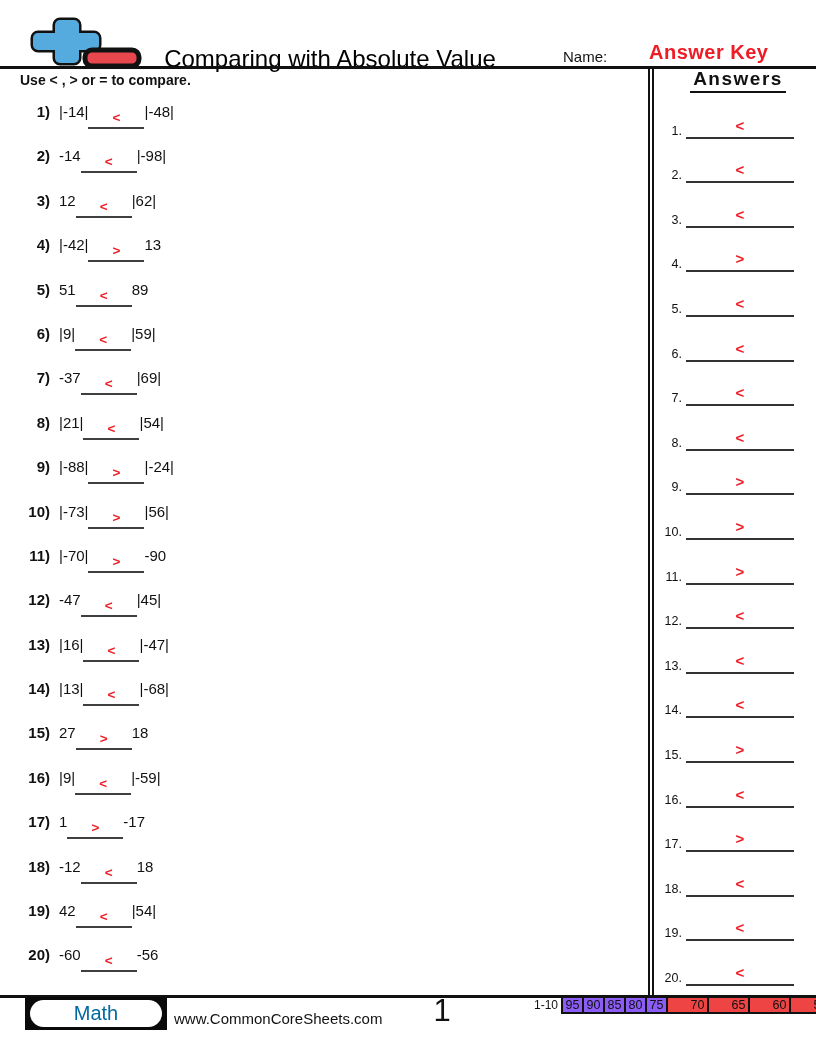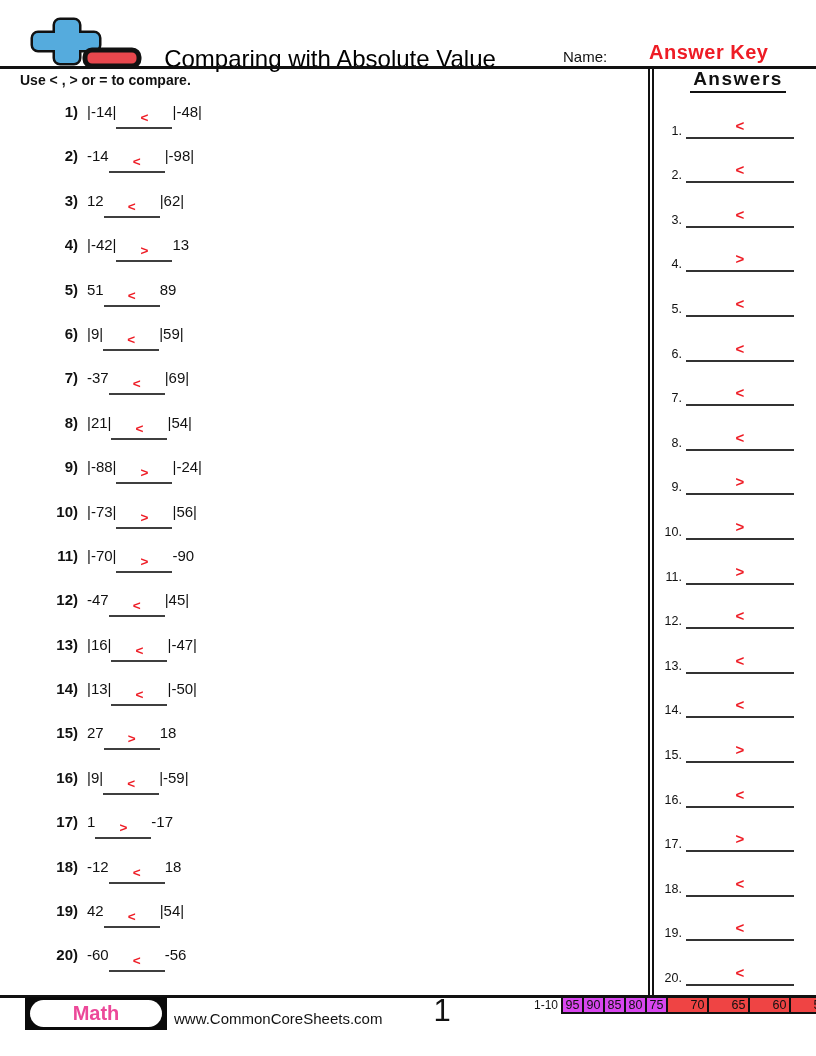--- a/index.html
+++ b/index.html
@@ -13,21 +13,21 @@
   .title { position:absolute; left:120px; top:45px; width:420px; text-align:center;
            font-size:24px; color:#000000; }
   .name-label { position:absolute; left:563px; top:48px; font-size:15px; }
   .answer-key { position:absolute; left:622px; top:41px; font-size:20px; font-weight:700;
                 color:#ee1c25; letter-spacing:0.5px;margin-left:27px; }
   .header-line { position:absolute; left:0; top:66px; width:816px; height:2.5px; background:#111; }
   .instructions { position:absolute; left:20px; top:72px; font-size:14px; font-weight:700; }
 
   
   .problems { position:absolute; left:22px; top:90px; width:600px; }
-  .problem-row { height:44.4px; line-height:44.4px; white-space:nowrap; font-size:15px;margin-left:28px; }
+  .problem-row { height:44.4px; line-height:44.4px; white-space:nowrap; font-size:15px; }
   .p-num { display:inline-block; width:28px; text-align:right; font-weight:700; margin-right:9px; }
   .p-blank { display:inline-block; width:56px; height:18px; line-height:16px;
              border-bottom:2px solid #3f3f3f; text-align:center; vertical-align:-5px; }
   .p-sym { font-size:13.5px; font-weight:700; color:#ee1c25; }
 
   
   .separator { position:absolute; left:648px; top:68px; height:928px; width:2px;
                border-left:2px solid #111; border-right:2px solid #111; }
 
   
@@ -39,31 +39,31 @@
   .a-num { position:absolute; left:0; bottom:3px; width:30px; text-align:right; font-size:12.5px; }
   .a-line { position:absolute; left:34px; bottom:2px; width:108px; border-bottom:2px solid #333;
             text-align:center; }
   .a-sym { display:inline-block; font-size:15px; font-weight:700; color:#ee1c25; padding-bottom:3px; }
 
   
   .footer-line { position:absolute; left:0; top:995px; width:816px; height:2.5px; background:#111; }
   .math-badge { position:absolute; left:25px; top:997px; width:142px; height:33px; background:#0a0a0a; }
   .math-pill { position:absolute; left:5px; top:3px; right:5px; bottom:3px; background:#fff;
                border-radius:15px; display:flex; align-items:center; justify-content:center;
-               font-size:20px; font-weight:700; color:#ec4899;text-align:center; }
+               font-size:20px; font-weight:400; color:#0369a1;text-align:center; }
   .website { position:absolute; left:174px; top:1010px; font-size:15px; }
   .page-num { position:absolute; left:420px; top:993px; width:44px; text-align:center; font-size:31px; }
   .score-grid { position:absolute; left:512px; top:996px; }
   .score-row { display:flex; align-items:stretch; }
   .score-row.second { margin-top:-2px; }
   .score-label { width:46px; text-align:left; padding-right:5px; font-size:12px;
                  display:flex; align-items:center; justify-content:flex-end; }
   .score-cell { width:19px; height:13.5px; border:2px solid #111; margin-left:-2px;
                 display:flex; align-items:center; justify-content:center;
-                font-size:12.5px; background:#d946ef; }
+                font-size:12.5px; background:#8b5cf6; }
   .score-cell.hl { background:#ef4444;padding-left:20px; }
 </style>
 </head>
 <body>
 
 <svg class="logo-svg" viewBox="0 0 112 52">
   <rect x="25" y="3" width="24" height="43" rx="5" fill="#55abdd" stroke="#111" stroke-width="5"></rect>
   <rect x="3" y="16" width="66" height="17" rx="5" fill="#55abdd" stroke="#111" stroke-width="5"></rect>
   <rect x="25" y="3" width="24" height="43" rx="5" fill="#55abdd"></rect>
   <rect x="3" y="16" width="66" height="17" rx="5" fill="#55abdd"></rect>
@@ -124,21 +124,21 @@
 
     <div class="problem-row">
       <span class="p-num">12)</span><span class="p-left">-47</span><span class="p-blank"><span class="p-sym">&lt;</span></span><span class="p-right">|45|</span>
     </div>
 
     <div class="problem-row">
       <span class="p-num">13)</span><span class="p-left">|16|</span><span class="p-blank"><span class="p-sym">&lt;</span></span><span class="p-right">|-47|</span>
     </div>
 
     <div class="problem-row">
-      <span class="p-num">14)</span><span class="p-left">|13|</span><span class="p-blank"><span class="p-sym">&lt;</span></span><span class="p-right">|-50|</span>
+      <span class="p-num">14)</span><span class="p-left">|13|</span><span class="p-blank"><span class="p-sym">&lt;</span></span><span class="p-right">|-68|</span>
     </div>
 
     <div class="problem-row">
       <span class="p-num">15)</span><span class="p-left">27</span><span class="p-blank"><span class="p-sym">&gt;</span></span><span class="p-right">18</span>
     </div>
 
     <div class="problem-row">
       <span class="p-num">16)</span><span class="p-left">|9|</span><span class="p-blank"><span class="p-sym">&lt;</span></span><span class="p-right">|-59|</span>
     </div>
 

